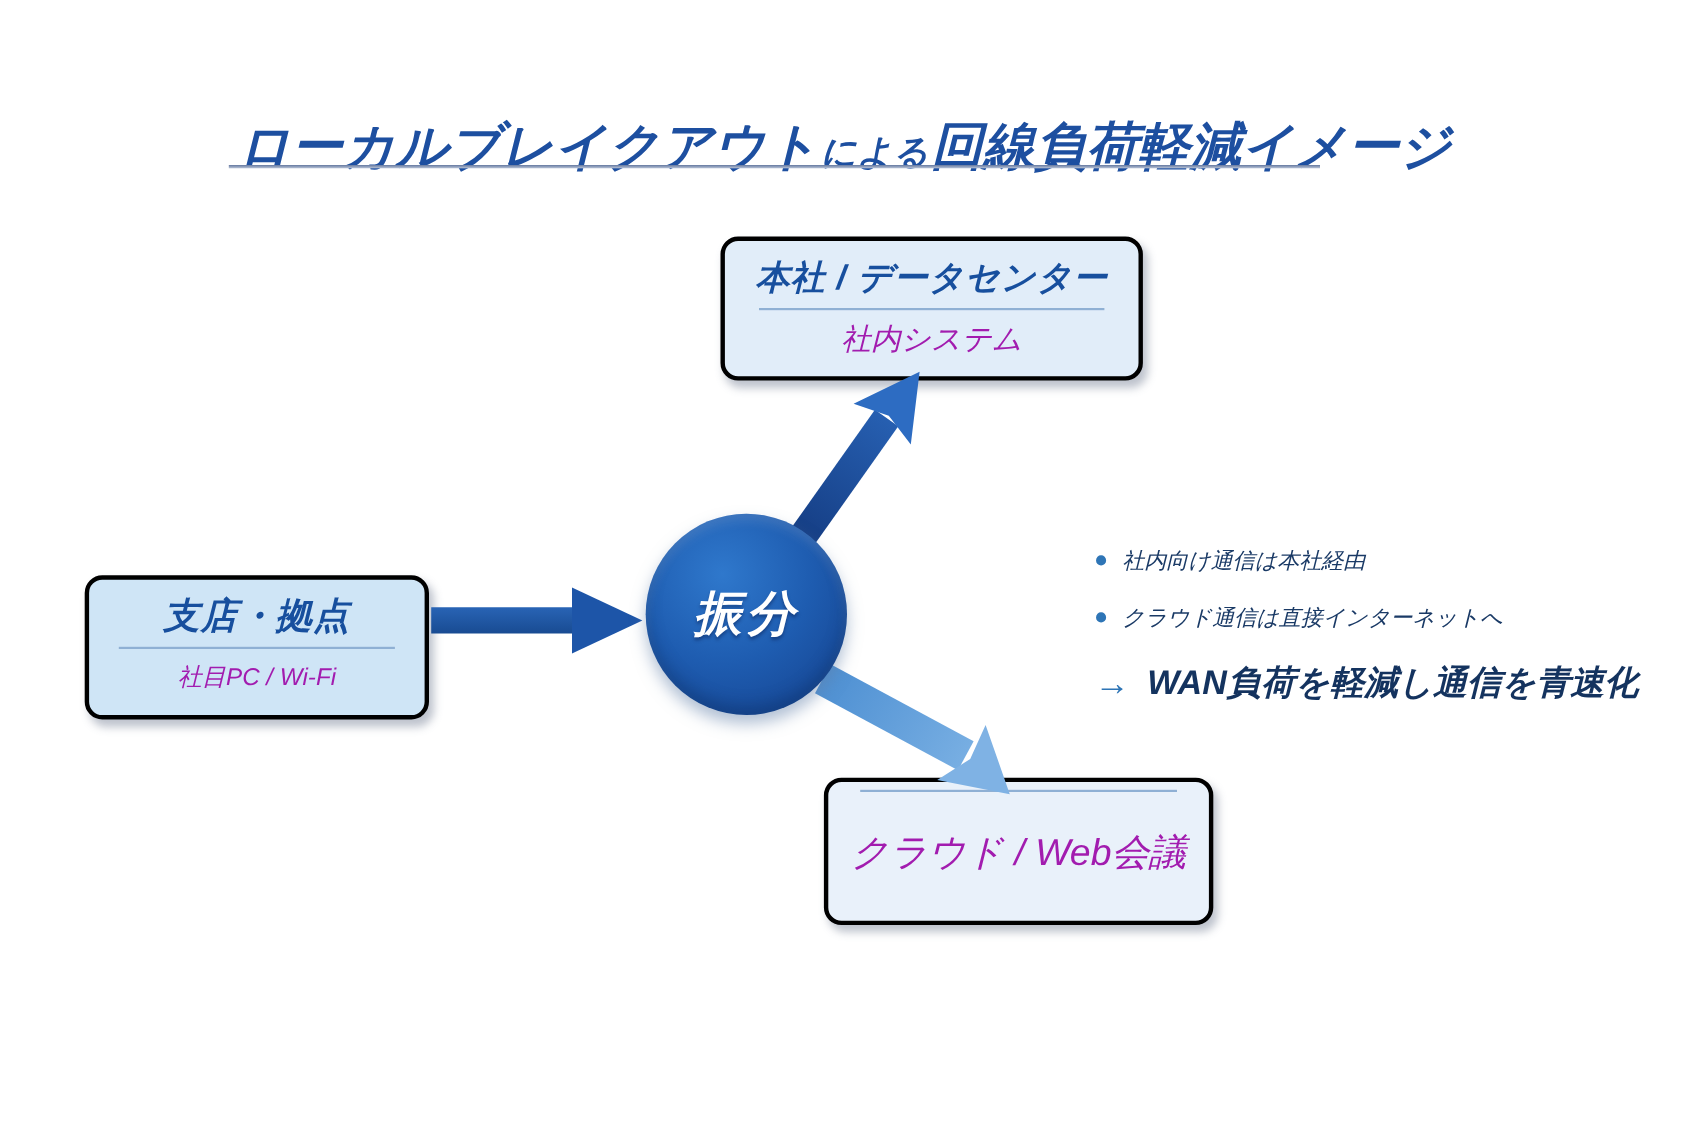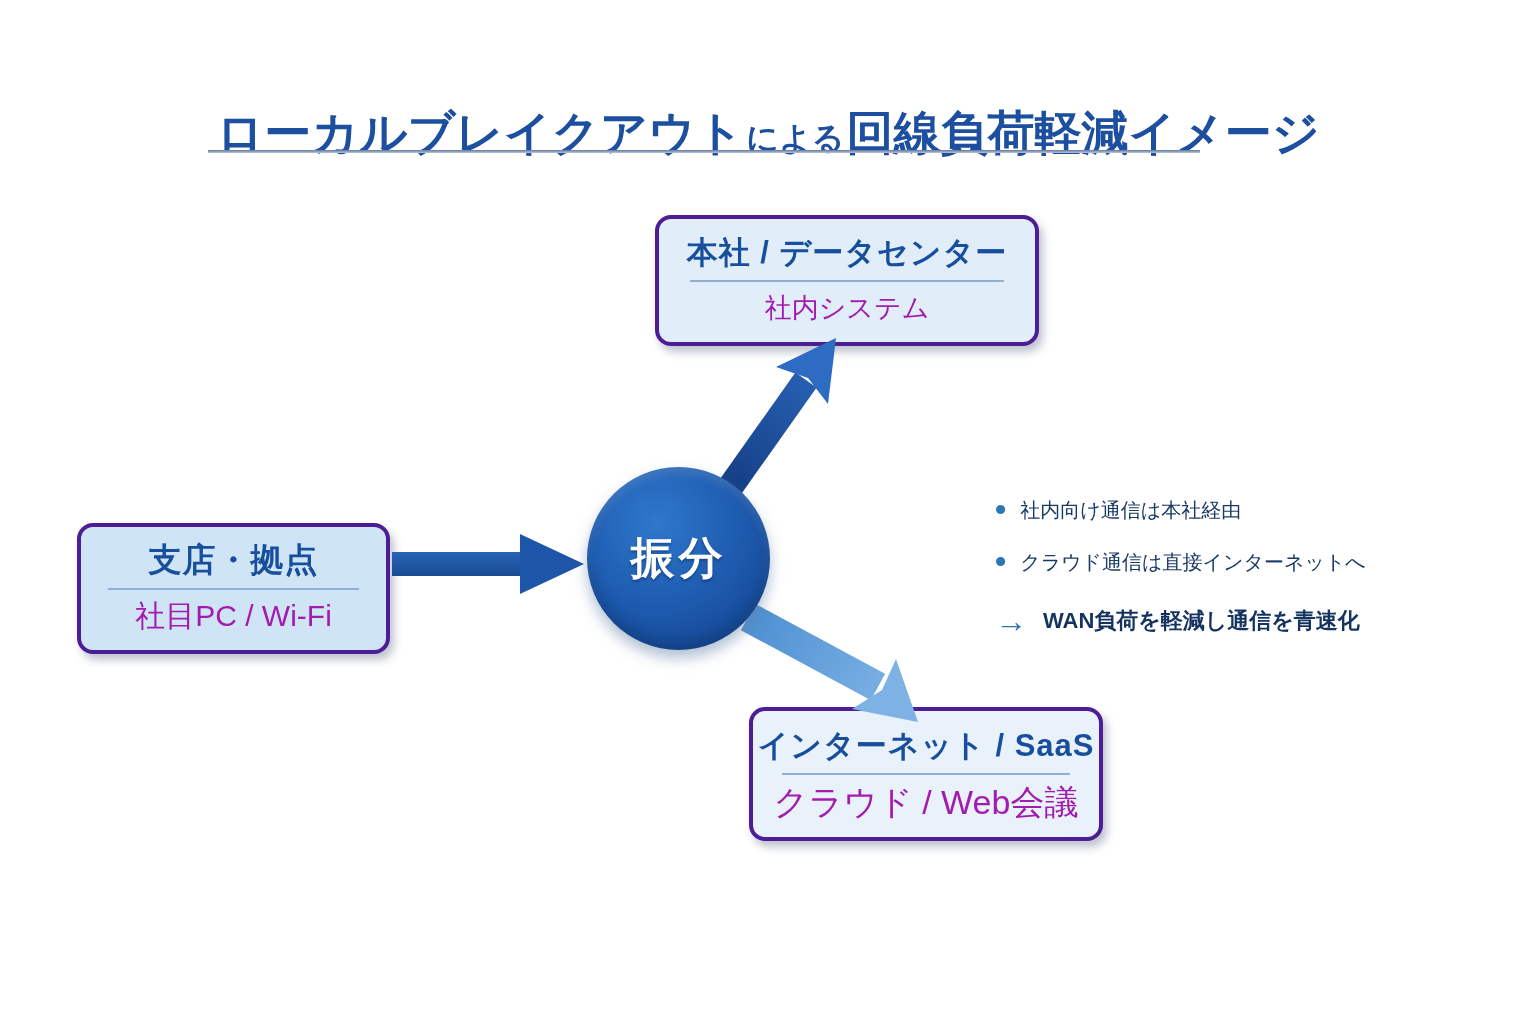--- a/index.html
+++ b/index.html
@@ -1,54 +1,55 @@
 <!DOCTYPE html>
 <html><head>
 <meta charset="utf-8">
 <style>
   html,body{margin:0;padding:0;background:#ffffff;}
   .stage{
     position:relative;width:1536px;height:1024px;background:#ffffff;overflow:hidden;
     font-family:"Liberation Sans","DejaVu Sans",sans-serif;
+    font-style:italic;
   }
   
   .title{
     position:absolute;top:84px;left:0;right:0;text-align:center;
     color:#1d4fa0;white-space:nowrap;z-index:1;line-height:56px;
   }
   .title .t-big{font-size:47px;font-weight:700;letter-spacing:0px;}
   .title .t-small{font-size:32px;font-weight:700;margin:0 2px;}
   .title-underline{
     position:absolute;left:208px;top:150px;width:992px;height:3px;z-index:1;
     background:linear-gradient(to bottom,#64789f,#b9c4d8);
   }
   
   .arrows{position:absolute;left:0;top:0;width:1536px;height:1024px;z-index:3;pointer-events:none;}
   
   .node{
     position:absolute;z-index:2;box-sizing:border-box;
-    border:4px solid #4c1d95;border-radius:16px;
+    border:4px solid #000000;border-radius:16px;
     box-shadow:4px 6px 8px rgba(110,122,145,.45);
     display:flex;flex-direction:column;padding:7px 8px;
   }
   .node .node-title{
     flex:1;display:flex;align-items:center;justify-content:center;
     color:#174f9e;font-weight:700;letter-spacing:1px;white-space:nowrap;
   }
   .node .divider{height:2px;width:87%;margin:0 auto;background:#8fb0d4;}
   .node .node-sub{
     flex:1;display:flex;align-items:center;justify-content:center;
     color:#a21caf;font-weight:500;white-space:nowrap;
   }
   .node-hq{left:655px;top:215px;width:384px;height:131px;background:#e1edf9;}
   .node-hq .node-title{font-size:31px;}
   .node-hq .node-sub{font-size:27px;}
   .node-branch{left:77px;top:504px;width:313px;height:131px;background:#cfe5f6;margin-top:19px;}
   .node-branch .node-title{font-size:33px;}
-  .node-branch .node-sub{font-size:30px;}
+  .node-branch .node-sub{font-size:22px;}
   .node-internet{left:749px;top:707px;width:354px;height:134px;background:#e9f1fa;}
   .node-internet .node-title{font-size:31px;}
   .node-internet .node-sub{font-size:34px;}
   
   .hub{
     position:absolute;left:587px;top:467px;width:183px;height:183px;z-index:4;
     border-radius:50%;
     background:radial-gradient(circle at 38% 30%,#2f78cc 0%,#1e5cb0 48%,#143f8a 100%);
     box-shadow:0 8px 14px rgba(100,130,170,.5), inset 0 -8px 14px rgba(10,40,90,.35), inset 0 6px 10px rgba(255,255,255,.14);
     display:flex;align-items:center;justify-content:center;
@@ -62,21 +63,21 @@
   .note-row{display:flex;align-items:flex-start;white-space:nowrap;}
   .note-row.b1{margin-bottom:16px;}
   .note-row.b2{margin-bottom:21px;}
   .note-dot{
     color:#2e75b6;font-size:32px;line-height:34px;margin-right:14px;font-weight:700;
   }
   .note-text{color:#1a3a66;font-size:20px;line-height:36px;font-weight:500;}
   .note-conclusion .note-arrow{
     color:#2e75b6;font-size:32px;line-height:40px;font-weight:700;margin-right:16px;
   }
-  .note-conclusion .note-text{font-size:22px;line-height:40px;font-weight:700;color:#14335f;}
+  .note-conclusion .note-text{font-size:31px;line-height:40px;font-weight:700;color:#14335f;}
 </style>
 </head>
 <body>
 
 <div class="stage">
 
   <h1 class="title"><span class="t-big">ローカルブレイクアウト</span><span class="t-small">による</span><span class="t-big">回線負荷軽減イメージ</span></h1>
   <div class="title-underline"></div>
 
   <svg class="arrows" viewBox="0 0 1536 1024" xmlns="http://www.w3.org/2000/svg">
@@ -114,21 +115,20 @@
     <div class="node-sub">社内システム</div>
   </div>
 
   <div class="node node-branch">
     <div class="node-title">支店・拠点</div>
     <div class="divider"></div>
     <div class="node-sub">社目PC / Wi-Fi</div>
   </div>
 
   <div class="node node-internet">
-    <div class="node-title">インターネット / SaaS</div>
     <div class="divider"></div>
     <div class="node-sub">クラウド / Web会議</div>
   </div>
 
   <div class="hub">
     <span class="hub-label">振分</span>
   </div>
 
   <div class="notes">
     <div class="note-row b1">

